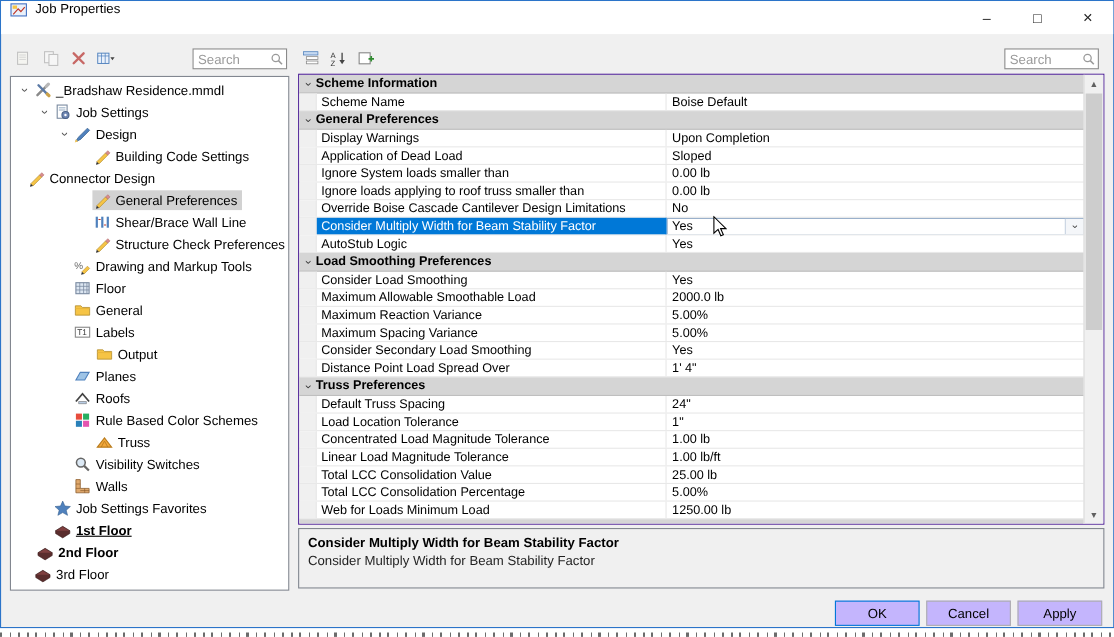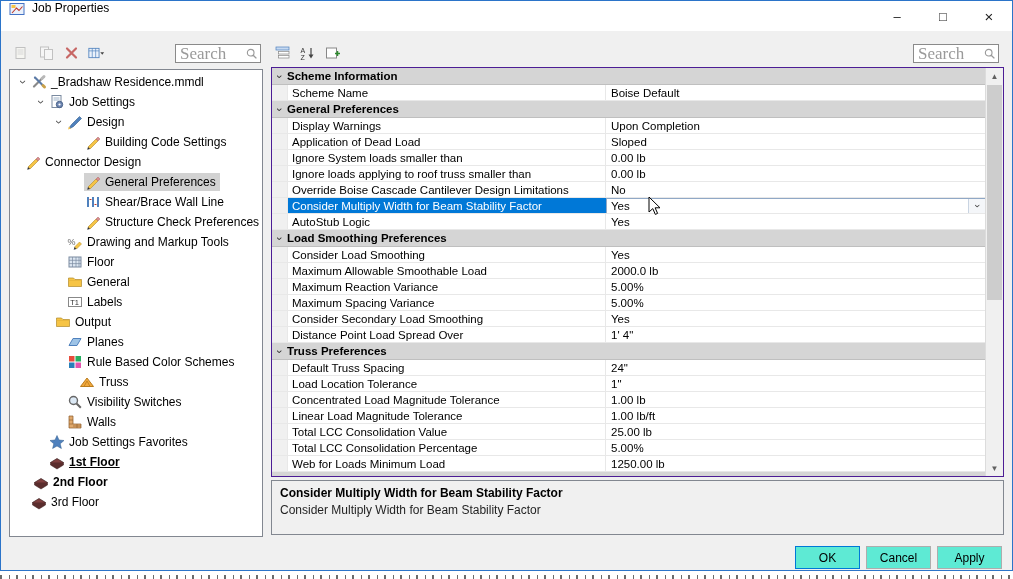--- a/index.html
+++ b/index.html
@@ -25,22 +25,22 @@
   #toolbar-mid{left:271px;top:42px;}
   .tbtn{width:20px;height:20px;display:flex;align-items:center;justify-content:center;}
   .tbtn svg{width:17px;height:16px;display:block;}
   .searchbox{
     position:absolute;top:43px;height:19px;width:86px;border:1px solid #8a8a8a;background:#fff;
     display:flex;align-items:center;box-sizing:border-box;
   }
   #search-tree{left:174px;}
   #search-grid{left:912px;}
   .searchbox input{
-    border:none;outline:none;flex:1;min-width:0;font-size:17px;padding:0 2px 0 4px;color:#333;
-    font-family:Liberation Serif, serif;background:transparent;
+    border:none;outline:none;flex:1;min-width:0;font-size:12px;padding:0 2px 0 4px;color:#333;
+    font-family:Liberation Sans, sans-serif;background:transparent;
   }
   .searchbox input::placeholder{color:#9a9a9a;}
   .sicon{width:14px;height:14px;margin-right:1px;flex:0 0 14px;}
   .sicon svg{width:14px;height:14px;display:block;}
   
   .tree-panel{
     position:absolute;left:8px;top:68px;width:254px;height:468px;background:#fff;
     border:1px solid #828790;box-sizing:border-box;overflow:hidden;padding-top:2px;
   }
   .tree-row{height:20px;display:flex;align-items:center;font-size:12px;white-space:nowrap;color:#000;}
@@ -86,21 +86,21 @@
   
   .desc-panel{
     position:absolute;left:270px;top:479px;width:733px;height:55px;background:#f0f0f0;
     border:1px solid #828790;box-sizing:border-box;padding:5px 8px;
   }
   .desc-title{font-size:12px;font-weight:bold;color:#000;margin-bottom:3px;}
   .desc-body{font-size:12px;color:#1f1f1f;}
   
   .btn-row{position:absolute;right:10px;top:545px;display:flex;gap:6px;}
   .btn{
-    width:65px;height:23px;background:#5eead4;border:1px solid #adadad;display:flex;
+    width:77px;height:23px;background:#c4b5fd;border:1px solid #adadad;display:flex;
     align-items:center;justify-content:center;font-size:12px;color:#000;box-sizing:border-box;
   }
   .btn.default{border-color:#0078d7;}
   
   .bottom-sliver{position:absolute;left:0;top:572px;width:1013px;height:7px;background:#fff;overflow:hidden;}
   .bottom-sliver .marks{
     position:absolute;left:0;bottom:0;width:100%;height:4px;opacity:.75;
     background:repeating-linear-gradient(90deg,#3a3a3a 0 2px,#fff 2px 5px,#fff 5px 9px,#3a3a3a 9px 10px,#fff 10px 16px);
   }
   #cursor{position:absolute;left:648px;top:196px;width:13px;height:20px;pointer-events:none;z-index:50;}
@@ -347,58 +347,70 @@
         <span class="hl">
           <span class="ticon">
             <svg viewBox="0 0 16 16">
               <rect x="1.5" y="3.5" width="13" height="9" fill="#fff" stroke="#888"></rect>
               <text x="3.2" y="10.8" font-size="7.5" fill="#333" font-family="sans-serif">T1</text>
             </svg>
           </span>
           <span class="tlabel">Labels</span>
         </span>
       </div>
-      <div class="tree-row" style="padding-left: 30px;">
+      <div class="tree-row" style="padding-left: 62px;">
         <span class="chev"></span>
         <span class="hl">
           <span class="ticon">
             <svg viewBox="0 0 16 16">
               <path d="M1.5 4 h5 l1.5 1.5 h6.5 v7 h-13 Z" fill="#f6c445" stroke="#b08a2a" stroke-width=".7"></path>
               <path d="M1.5 6.5 h13" stroke="#e7b53a" stroke-width=".8"></path>
             </svg>
           </span>
           <span class="tlabel">Output</span>
         </span>
       </div>
       <div class="tree-row" style="padding-left: 42px;">
         <span class="chev"></span>
         <span class="hl">
           <span class="ticon">
             <svg viewBox="0 0 16 16">
               <path d="M2 11.5 L6 4.5 L14 4.5 L10 11.5 Z" fill="#9dc3e6" stroke="#4f81bd"></path>
             </svg>
           </span>
           <span class="tlabel">Planes</span>
+        </span>
+      </div>
+      <div class="tree-row" style="padding-left: 42px;">
+        <span class="chev"></span>
+        <span class="hl">
+          <span class="ticon">
+            <svg viewBox="0 0 16 16">
+              <path d="M2 11 L8 4 L14 11" fill="none" stroke="#444" stroke-width="1.6"></path>
+              <path d="M4.5 11 h7 v2 h-7 Z" fill="#b8cce4" stroke="#666" stroke-width=".5"></path>
+            </svg>
+          </span>
+          <span class="tlabel">Roofs</span>
         </span>
       </div>
       <div class="tree-row" style="padding-left: 42px;">
         <span class="chev"></span>
         <span class="hl">
           <span class="ticon">
             <svg viewBox="0 0 16 16">
               <rect x="2" y="2" width="5.5" height="5.5" fill="#e74c3c"></rect>
               <rect x="8.5" y="2" width="5.5" height="5.5" fill="#27ae60"></rect>
               <rect x="2" y="8.5" width="5.5" height="5.5" fill="#2980b9"></rect>
               <rect x="8.5" y="8.5" width="5.5" height="5.5" fill="#e455b0"></rect>
             </svg>
           </span>
           <span class="tlabel">Rule Based Color Schemes</span>
         </span>
       </div>
-      <div class="tree-row" style="padding-left: 42px; margin-left: 12px;">
+      <div class="tree-row" style="padding-left: 62px;">
         <span class="chev"></span>
         <span class="hl">
           <span class="ticon">
             <svg viewBox="0 0 16 16">
               <path d="M1.5 12.5 L8 4 L14.5 12.5 Z" fill="#f2a83c" stroke="#b97c1e"></path>
               <path d="M5 12.5 L8 7 L11 12.5" fill="none" stroke="#b97c1e" stroke-width=".8"></path>
             </svg>
           </span>
           <span class="tlabel">Truss</span>
         </span>

